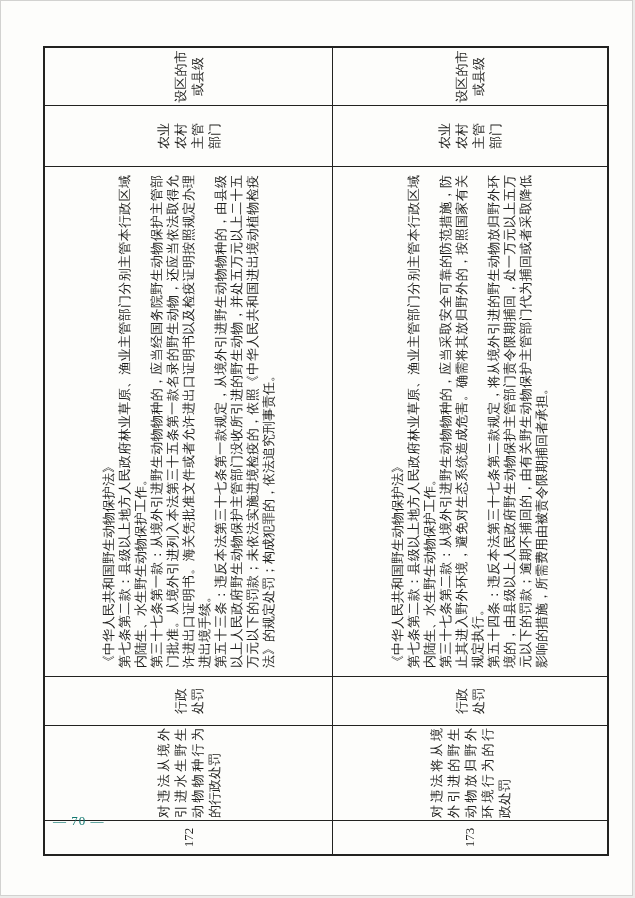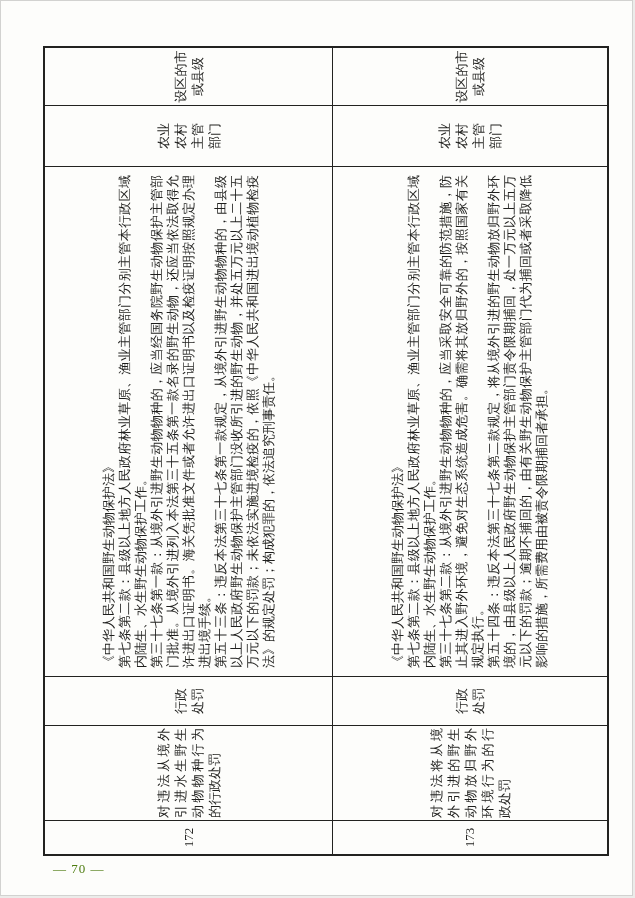--- a/index.html
+++ b/index.html
@@ -46,24 +46,24 @@
     .c-item  { width: 95px;  padding: 0 2px;  font-size: 13px; line-height: 17px; }
     .c-item .wrap-text { text-align: justify; }
     .c-type  { width: 49px;  padding: 0 10px; font-size: 13px; line-height: 17px; text-align: center; }
     .c-basis { flex: 1;      padding: 6px 8px; font-size: 13px; line-height: 16px; }
     .c-basis .basis-inner { width: 100%; }
     .c-basis p { margin: 0; text-align: justify; }
     .c-dept  { width: 61px;  padding: 0 16px; font-size: 13px; line-height: 17px; text-align: center; }
     .c-level { width: 57px;  padding: 0 2px;  font-size: 13px; line-height: 17px; text-align: center; }
     .page-num {
       position: absolute;
-      left: 52px; top: 860px;
+      left: 52px; top: 812px;
       font-size: 13px;
       letter-spacing: 1px;
-      color: #4d7c0f;
+      color: #0f766e;
     }
   </style>
 </head>
 <body>
 
 <div class="page">
 
   <div class="rot-wrap">
     <div class="grid">
 

